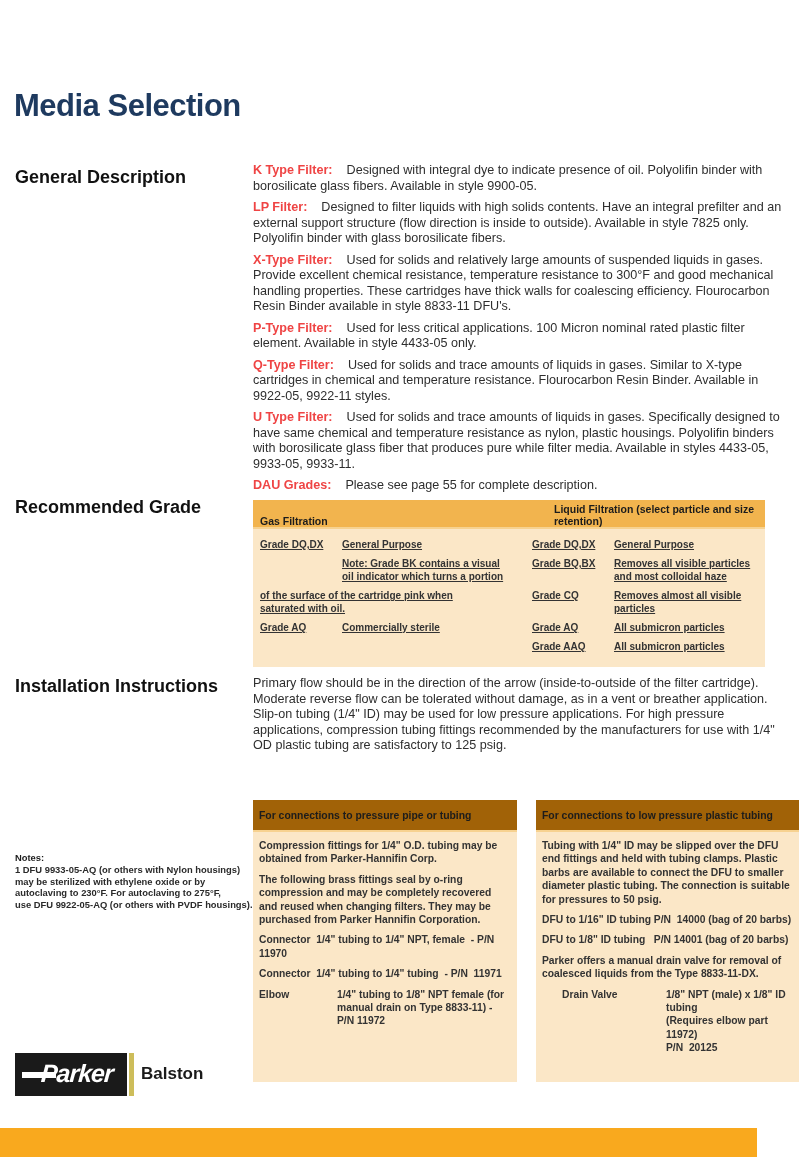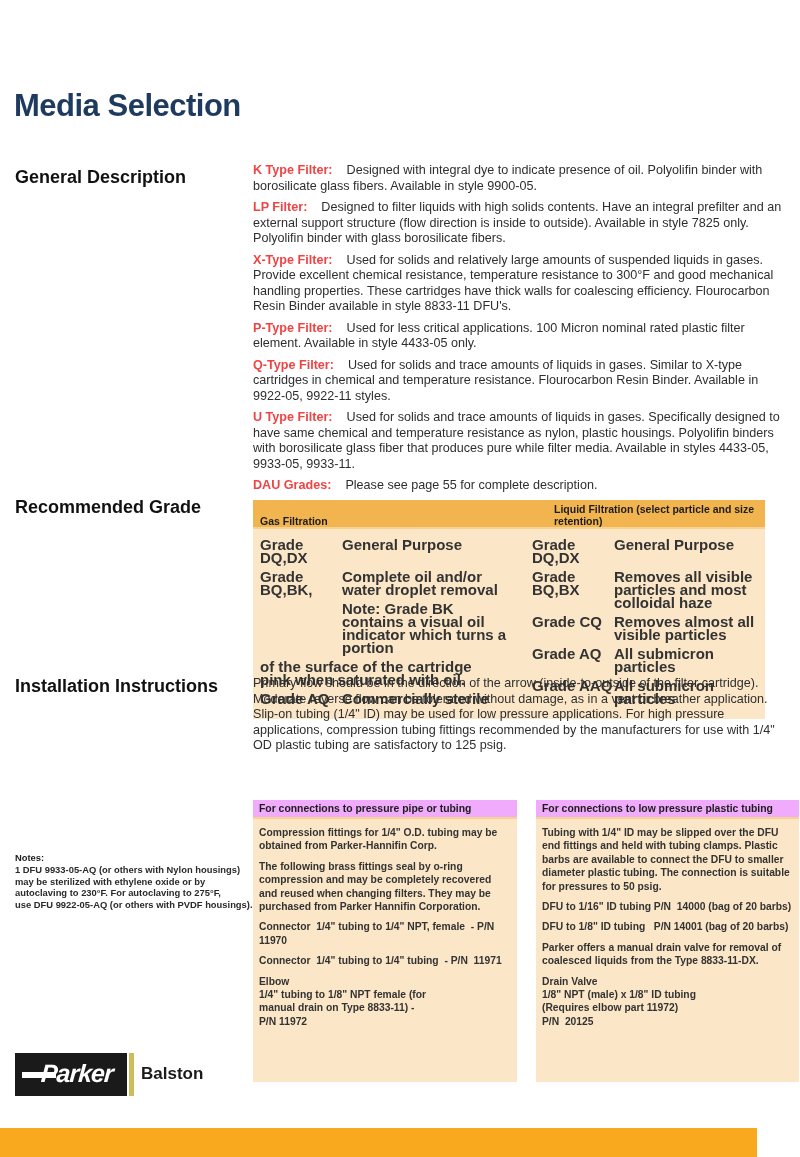--- a/index.html
+++ b/index.html
@@ -25,52 +25,52 @@
   .grade-header{
     display:flex;background:#f2b44e;height:27px;align-items:flex-end;
     font-size:10.5px;font-weight:bold;color:#1c1c1c;
     border-bottom:2px solid #f7d290;
   }
   .gh-left{width:250px;padding-left:7px;}
   .gh-right{flex:1;margin-left:44px;}
   .grade-body{
     display:flex;background:#fbe7c7;padding:9px 6px 8px 7px;min-height:121px;
   }
-  .g-col{font-size:15px;font-weight:bold;line-height:13px;color:#333333;}
+  .g-col{font-size:10px;font-weight:bold;line-height:13px;color:#333333;text-decoration:underline;}
   .g-col.left{width:248px;}
   .g-col.right{margin-left:24px;flex:1;}
   .g-row{display:flex;margin-bottom:6px;}
   .g-grade{width:82px;flex-shrink:0;}
   .g-desc{flex:1;}
   .g-col.left .g-row.note-row .g-desc{max-width:172px;}
   .g-overflow{margin:0 0 6px 0;max-width:225px;}
   
   .install-text{top:676px;font-size:12.6px;line-height:15.5px;color:#2e2e2e;}
   
   .notes{
     position:absolute;left:15px;top:852px;width:240px;
     font-size:9.4px;font-weight:bold;line-height:11.8px;color:#1c1c1c;
   }
   .notes-text{white-space:pre-line;font-weight:bold;color:#2a2a2a;}
   
   .conn-box{position:absolute;top:800px;height:282px;background:#fbe7c7;}
   .conn-box.pressure{left:253px;width:264px;}
   .conn-box.plastic{left:536px;width:263px;}
   .conn-header{
-    background:#f0abfc;height:19px;display:flex;align-items:center;
+    background:#a16207;height:32px;display:flex;align-items:center;
     padding-left:6px;font-size:10.4px;font-weight:bold;color:#1c1c1c;
     border-bottom:2px solid #f7d290;box-sizing:border-box;
   }
   .conn-body{padding:7px 6px 0 6px;font-size:10.3px;font-weight:bold;line-height:13.4px;color:#333333;}
   .conn-body p{margin:0 0 7px 0;}
   .pre{white-space:pre-wrap;}
-  .fit-row{display:flex;margin-bottom:7px;flex-direction:column;}
+  .fit-row{display:flex;margin-bottom:7px;}
   .fit-label{width:78px;flex-shrink:0;}
   .fit-desc{flex:1;max-width:170px;}
-  .drain-label{width:104px;flex-shrink:0;}
+  .drain-label{width:104px;flex-shrink:0;margin-left:20px;}
   .drain-desc{flex:1;white-space:pre-wrap;}
   
   .logo{position:absolute;left:15px;top:1053px;height:43px;}
   .logo-black{
     position:absolute;left:0;top:0;width:112px;height:43px;background:#1a1a1a;
   }
   .logo-dash{
     position:absolute;left:7px;top:19px;width:34px;height:6px;background:#ffffff;
   }
   .logo-parker{
@@ -113,24 +113,20 @@
   <div class="grade-table">
     <div class="grade-header">
       <div class="gh-left">Gas Filtration</div>
       <div class="gh-right">Liquid Filtration (select particle and size retention)</div>
     </div>
     <div class="grade-body">
       <div class="g-col left">
         <div class="g-row">
           <div class="g-grade">Grade DQ,DX</div>
           <div class="g-desc">General Purpose</div>
-        </div>
-        <div class="g-row">
-          <div class="g-grade">Grade BQ,BK,</div>
-          <div class="g-desc">Complete oil and/or water droplet removal</div>
         </div>
         <div class="g-row note-row">
           <div class="g-grade"></div>
           <div class="g-desc">Note: Grade BK contains a visual oil indicator which turns a portion</div>
         </div>
         <div class="g-overflow">of the surface of the cartridge pink when saturated with oil.</div>
         <div class="g-row">
           <div class="g-grade">Grade AQ</div>
           <div class="g-desc">Commercially sterile</div>
         </div>

